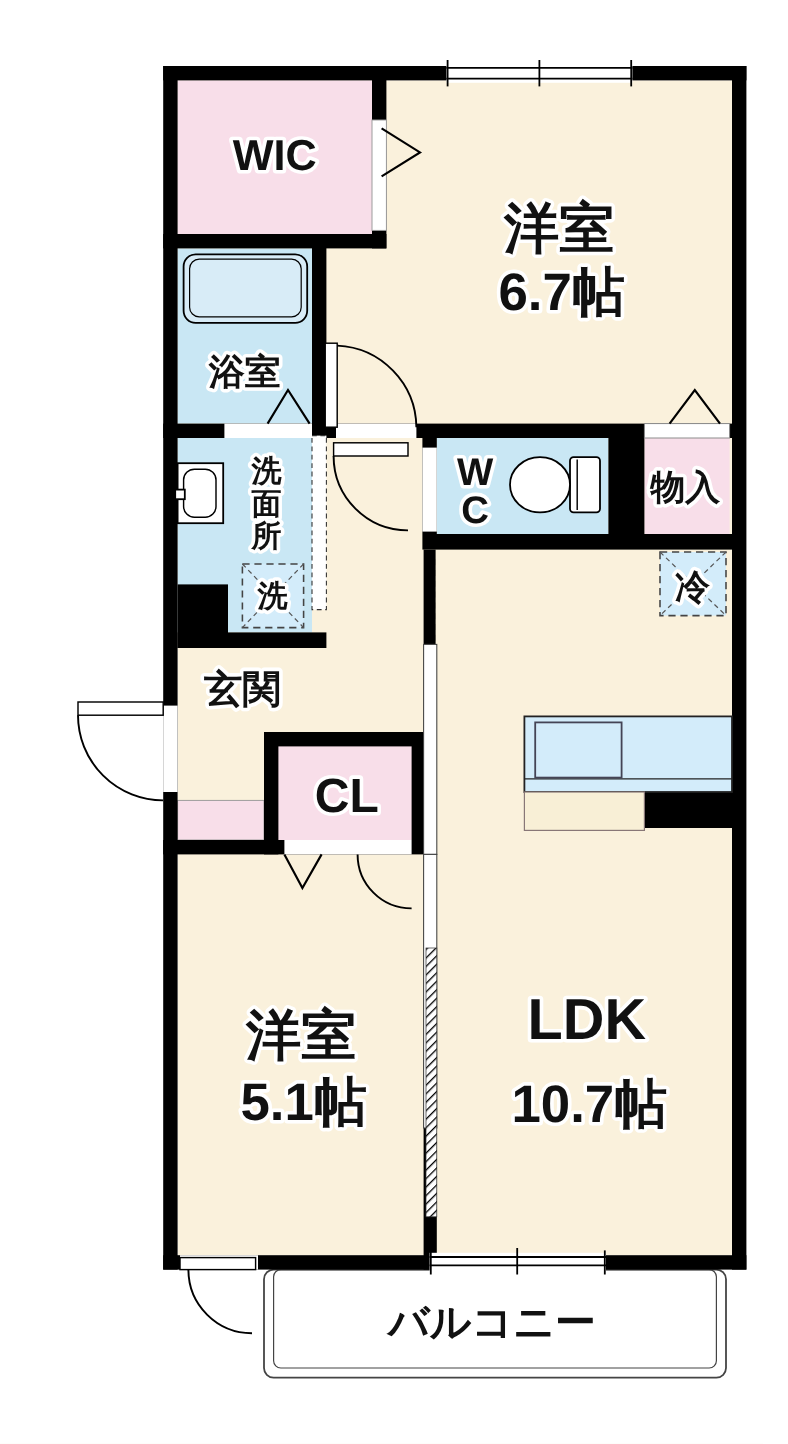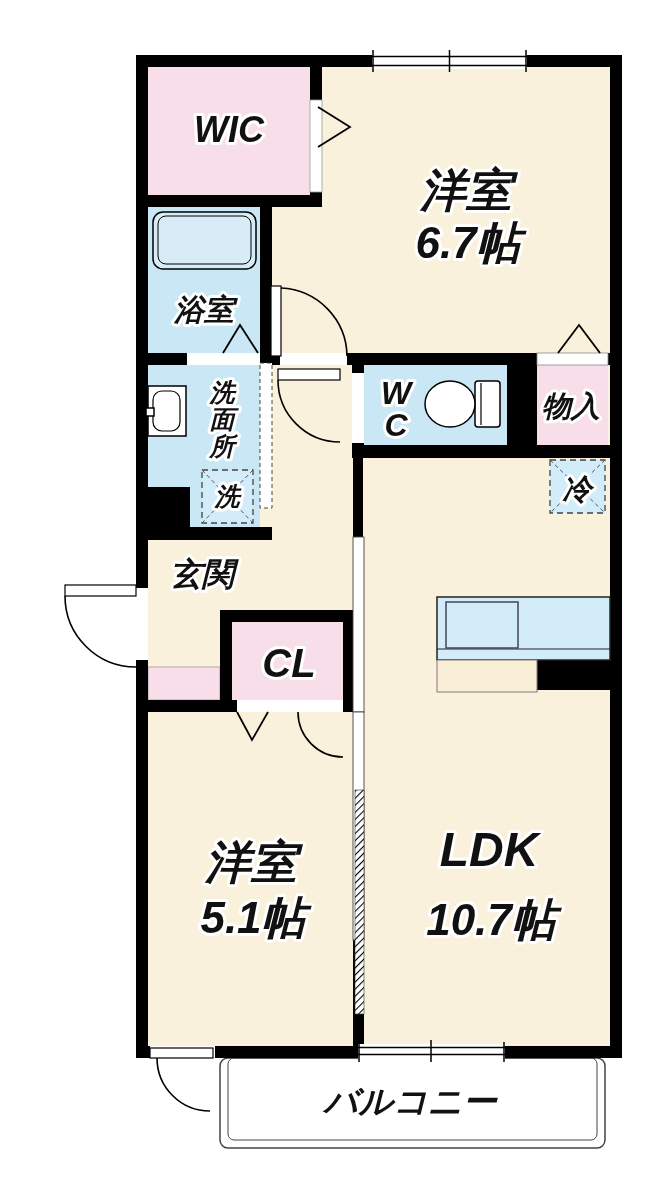--- a/index.html
+++ b/index.html
@@ -1,16 +1,16 @@
 <!DOCTYPE html>
 <html><head>
 <meta charset="utf-8">
 <style>
   html,body{margin:0;padding:0;background:#ffffff;}
-  .stage{width:657px;height:1203px;position:relative;background:#fff;overflow:hidden;font-style:italic;}
+  .stage{width:657px;height:1203px;position:relative;background:#fff;overflow:hidden;}
   svg{display:block;}
   .wall{fill:#000000;}
   .open{fill:#ffffff;}
   .lbl{font-family:"Liberation Sans","DejaVu Sans",sans-serif;font-weight:bold;fill:#111;
        text-anchor:middle;paint-order:stroke;stroke:#ffffff;stroke-width:6;stroke-linejoin:round;}
   .lbl-plain{font-family:"Liberation Sans","DejaVu Sans",sans-serif;font-weight:bold;fill:#111;
        text-anchor:middle;paint-order:stroke;stroke:#ffffff;stroke-width:3;stroke-linejoin:round;}
   .fixture{fill:#ffffff;stroke:#000;stroke-width:1.5;}
   .arc{fill:none;stroke:#000;stroke-width:1.6;}
   .leaf{fill:#ffffff;stroke:#000;stroke-width:1.2;}

